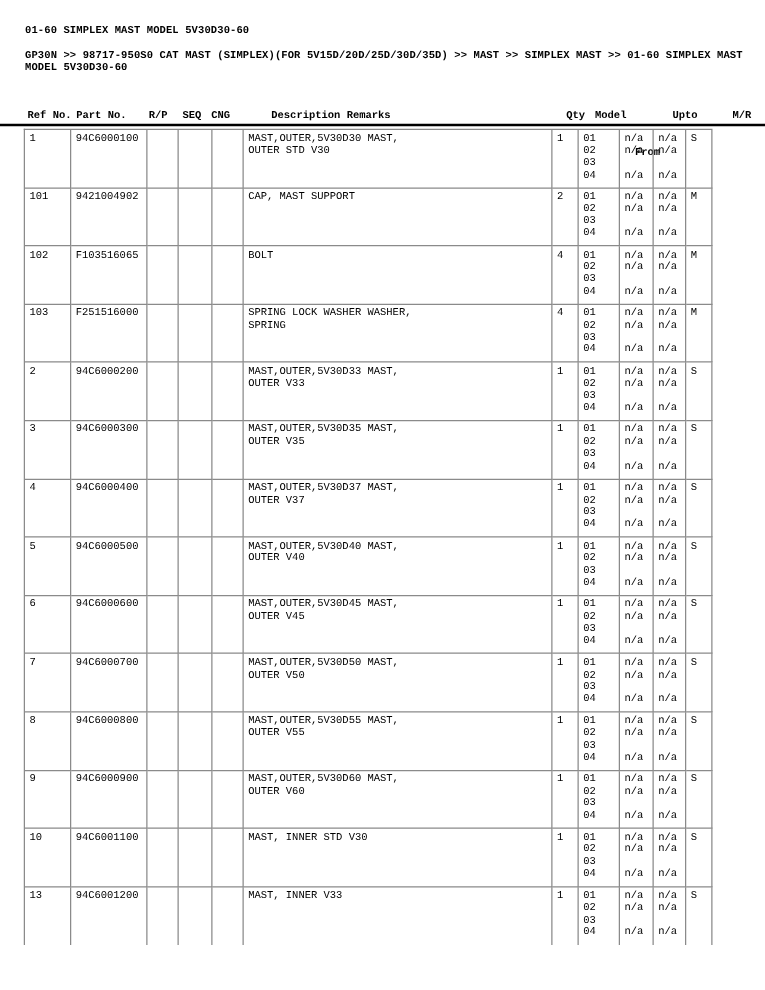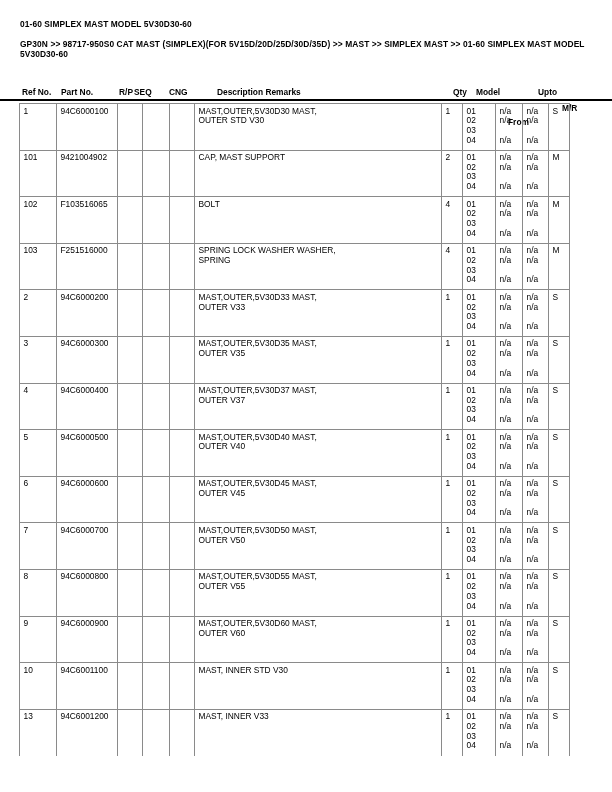--- a/index.html
+++ b/index.html
@@ -13,20 +13,21 @@
   body{
     font-family:"Liberation Sans", sans-serif;
     color:var(--text);
   }
   .page{
     position:relative;
     width:612px;
     height:792px;
     background:var(--bg);
     overflow:hidden;
+    font-family:Liberation Mono, monospace;
   }
   .title{
     position:absolute;
     left:20px;
     top:19px;
     font-size:8.4px;
     font-weight:bold;
     letter-spacing:0.1px;
     white-space:nowrap;
   }
@@ -50,28 +51,28 @@
     font-weight:bold;
   }
   .col-headers .th{
     position:absolute;
     top:0;
     white-space:nowrap;
   }
   .th.h0{left:22px;text-align:center;}
   .th.h1{left:61px;}
   .th.h2{left:119px;}
-  .th.h3{left:134px;}
+  .th.h3{left:146px;}
   .th.h4{left:169px;}
   .th.h5{left:196px;padding-left:21px;}
   .th.h6{left:453px;}
   .th.h7{left:476px;}
   .th.h8{left:508px;margin-top:30px;}
   .th.h9{left:538px;}
-  .th.h10{left:562px;margin-top:16px;}
+  .th.h10{left:586px;}
   .heavy-rule{
     position:absolute;
     left:0;
     top:99px;
     width:612px;
     height:2px;
     background:var(--rule);
   }
   .parts-table{
     position:absolute;

